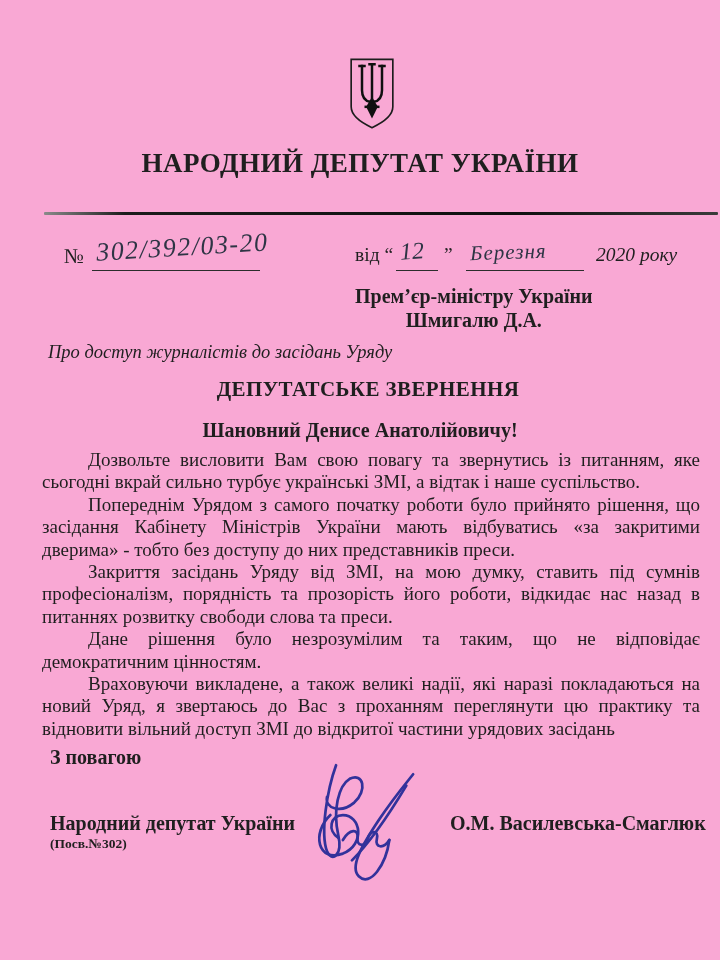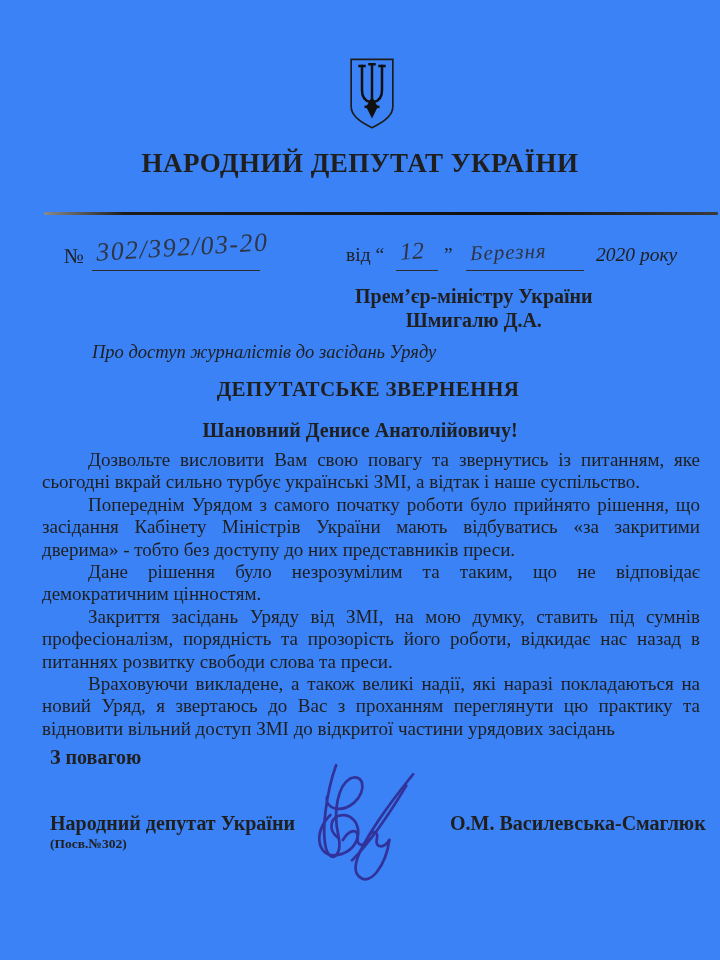--- a/index.html
+++ b/index.html
@@ -4,21 +4,21 @@
 <style>
   html,body{margin:0;padding:0;}
   body{
     width:720px;height:960px;
     background:#ffffff;
     font-family:"Liberation Serif", serif;
     color:#1f1f1f;
     position:relative;
     overflow:hidden;
   }
-  .page{position:absolute;inset:0;background:#3b82f6;}
+  .page{position:absolute;inset:0;background:#f9a8d4;}
 
   
   .coat{position:absolute;left:347px;top:54px;width:50px;height:79px;}
 
   
   .hdr-title{
     position:absolute;left:0;top:148px;width:720px;
     text-align:center;font-size:27px;font-weight:bold;letter-spacing:.5px;
   }
   .hdr-addr{
@@ -34,33 +34,33 @@
   
   .ref-row{position:absolute;left:0;top:238px;width:720px;height:46px;font-size:20px;}
   .ref-no{position:absolute;left:64px;top:6px;font-size:21px;}
   .ref-line{position:absolute;left:92px;top:32px;width:168px;border-bottom:1.8px solid #2c2c2c;}
   .ref-hand{
     position:absolute;left:96px;top:-6px;width:190px;
     font-style:italic;font-size:26px;letter-spacing:1.5px;color:#2e3545;
     transform:rotate(-3.5deg);white-space:nowrap;
   }
   .date-part{position:absolute;top:6px;font-size:19.5px;}
-  .d-prefix{left:346px;text-align:right;}
+  .d-prefix{left:355px;text-align:right;}
   .day-line{position:absolute;left:396px;top:32px;width:42px;border-bottom:1.8px solid #2c2c2c;}
   .day-hand{position:absolute;left:400px;top:0px;font-style:italic;font-size:24px;color:#2e3545;transform:rotate(-4deg);}
   .d-close{left:444px;}
   .month-line{position:absolute;left:466px;top:32px;width:118px;border-bottom:1.8px solid #2c2c2c;}
   .month-hand{position:absolute;left:470px;top:2px;font-style:italic;font-size:21px;letter-spacing:1px;color:#2e3545;transform:rotate(-2deg);white-space:nowrap;}
   .d-year{left:596px;font-style:italic;}
 
   
   .addressee{position:absolute;left:355px;top:284px;font-weight:bold;font-size:20px;line-height:24px;text-align:center;}
 
   
-  .subject{position:absolute;left:48px;top:342px;font-style:italic;font-size:18.5px;margin-left:44px;}
+  .subject{position:absolute;left:48px;top:342px;font-style:italic;font-size:18.5px;}
 
   
   .doc-title{position:absolute;left:0;top:377px;width:720px;text-align:center;font-weight:bold;font-size:21px;letter-spacing:.4px;padding-left:8px;}
   .salutation{position:absolute;left:0;top:419px;width:720px;text-align:center;font-weight:bold;font-size:20px;}
 
   
   .body-text{
     position:absolute;left:42px;top:449px;width:658px;
     font-size:19px;line-height:22.4px;text-align:justify;
   }
@@ -113,22 +113,22 @@
   </div>
 
   <div class="subject">Про доступ журналістів до засідань Уряду</div>
 
   <div class="doc-title">ДЕПУТАТСЬКЕ ЗВЕРНЕННЯ</div>
   <div class="salutation">Шановний Денисе Анатолійовичу!</div>
 
   <div class="body-text">
     <p>Дозвольте висловити Вам свою повагу та звернутись із питанням, яке сьогодні вкрай сильно турбує українські ЗМІ, а відтак і наше суспільство.</p>
     <p>Попереднім Урядом з самого початку роботи було прийнято рішення, що засідання Кабінету Міністрів України мають відбуватись «за закритими дверима» - тобто без доступу до них представників преси.</p>
+    <p>Закриття засідань Уряду від ЗМІ, на мою думку, ставить під сумнів професіоналізм, порядність та прозорість його роботи, відкидає нас назад в питаннях розвитку свободи слова та преси.</p>
     <p>Дане рішення було незрозумілим та таким, що не відповідає демократичним цінностям.</p>
-    <p>Закриття засідань Уряду від ЗМІ, на мою думку, ставить під сумнів професіоналізм, порядність та прозорість його роботи, відкидає нас назад в питаннях розвитку свободи слова та преси.</p>
     <p>Враховуючи викладене, а також великі надії, які наразі покладаються на новий Уряд, я звертаюсь до Вас з проханням переглянути цю практику та відновити вільний доступ ЗМІ до відкритої частини урядових засідань</p>
   </div>
 
   <div class="regards">З повагою</div>
   <div class="position">Народний депутат України</div>
   <div class="credential">(Посв.№302)</div>
 
   <svg class="signature" viewBox="0 0 120 130">
     <g fill="none" stroke="#32329b" stroke-width="2.4" stroke-linecap="round">
       <path d="M38 14 C30 36 24 74 30 90 C34 100 44 94 40 76 C35 54 40 32 50 26 C62 20 66 36 54 47 C42 57 28 52 30 42"></path>

